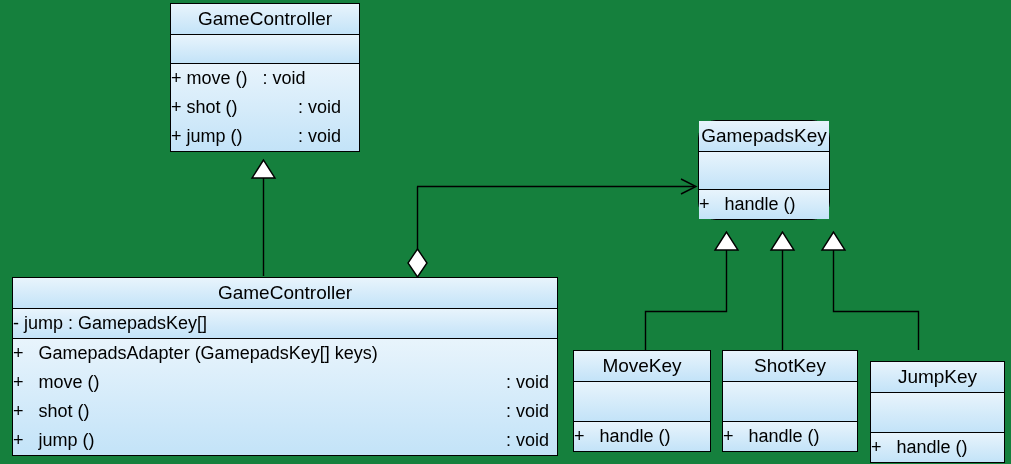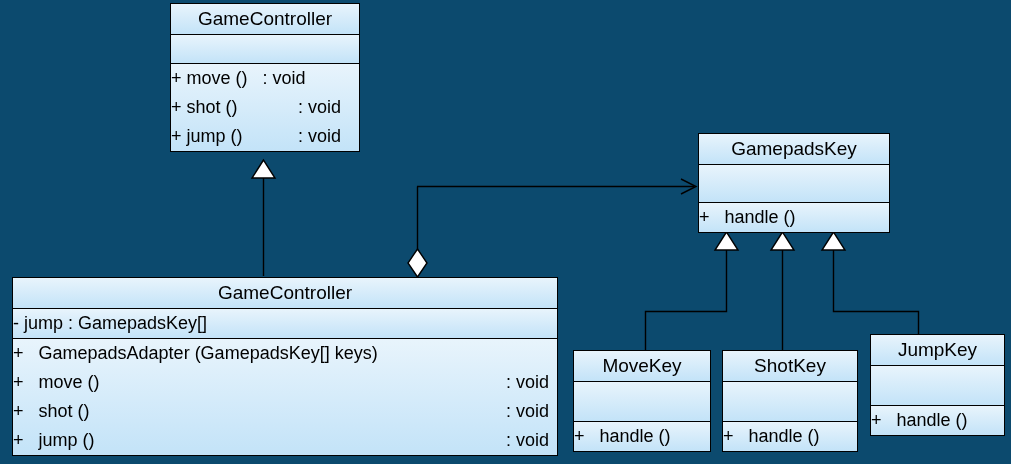--- a/index.html
+++ b/index.html
@@ -4,21 +4,21 @@
 <style>
   html, body {
     margin: 0;
     padding: 0;
     background: #ffffff;
   }
   #canvas {
     position: relative;
     width: 1011px;
     height: 464px;
-    background: #0c4a6e;
+    background: #15803d;
     font-family: "Liberation Sans", sans-serif;
     overflow: hidden;
   }
   .uml-class {
     position: absolute;
     box-sizing: border-box;
     border: 1px solid #000000;
     background: #cfe8f7;
     z-index: 3;
   }
@@ -114,21 +114,21 @@
         <span class="ret" style="right:18px;">: void</span>
       </div>
       <div class="op-row">
         <span>+</span>
         <span class="sig">jump ()</span>
         <span class="ret" style="right:18px;">: void</span>
       </div>
     </div>
   </div>
 
-  <div class="uml-class" style="left:698px; top:133px; width:192px;">
+  <div class="uml-class" style="left:698px; top:120px; width:132px;border-radius:18px;">
     <div class="compartment">
       <div class="cls-name">GamepadsKey</div>
     </div>
     <div class="compartment empty-comp" style="height:38px;"></div>
     <div class="compartment">
       <div class="op-row">
         <span>+</span>
         <span class="sig ret-inline">handle ()</span>
       </div>
     </div>
@@ -186,21 +186,21 @@
     </div>
     <div class="compartment empty-comp" style="height:40px;"></div>
     <div class="compartment">
       <div class="op-row">
         <span>+</span>
         <span class="sig ret-inline">handle ()</span>
       </div>
     </div>
   </div>
 
-  <div class="uml-class" style="left:870px; top:334px; width:135px;">
+  <div class="uml-class" style="left:870px; top:361px; width:135px;">
     <div class="compartment">
       <div class="cls-name">JumpKey</div>
     </div>
     <div class="compartment empty-comp" style="height:40px;"></div>
     <div class="compartment">
       <div class="op-row">
         <span>+</span>
         <span class="sig ret-inline">handle ()</span>
       </div>
     </div>

